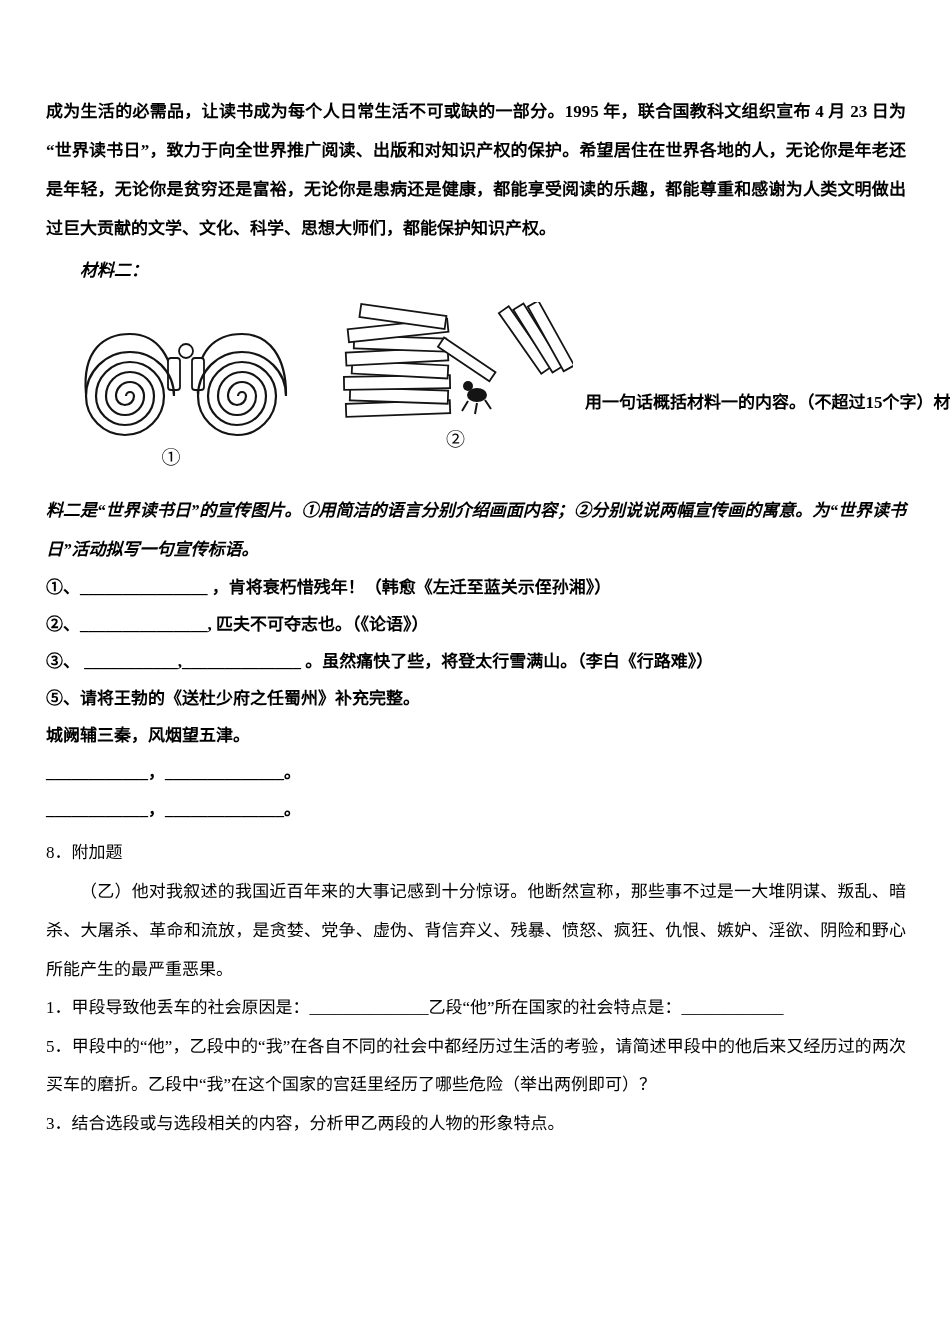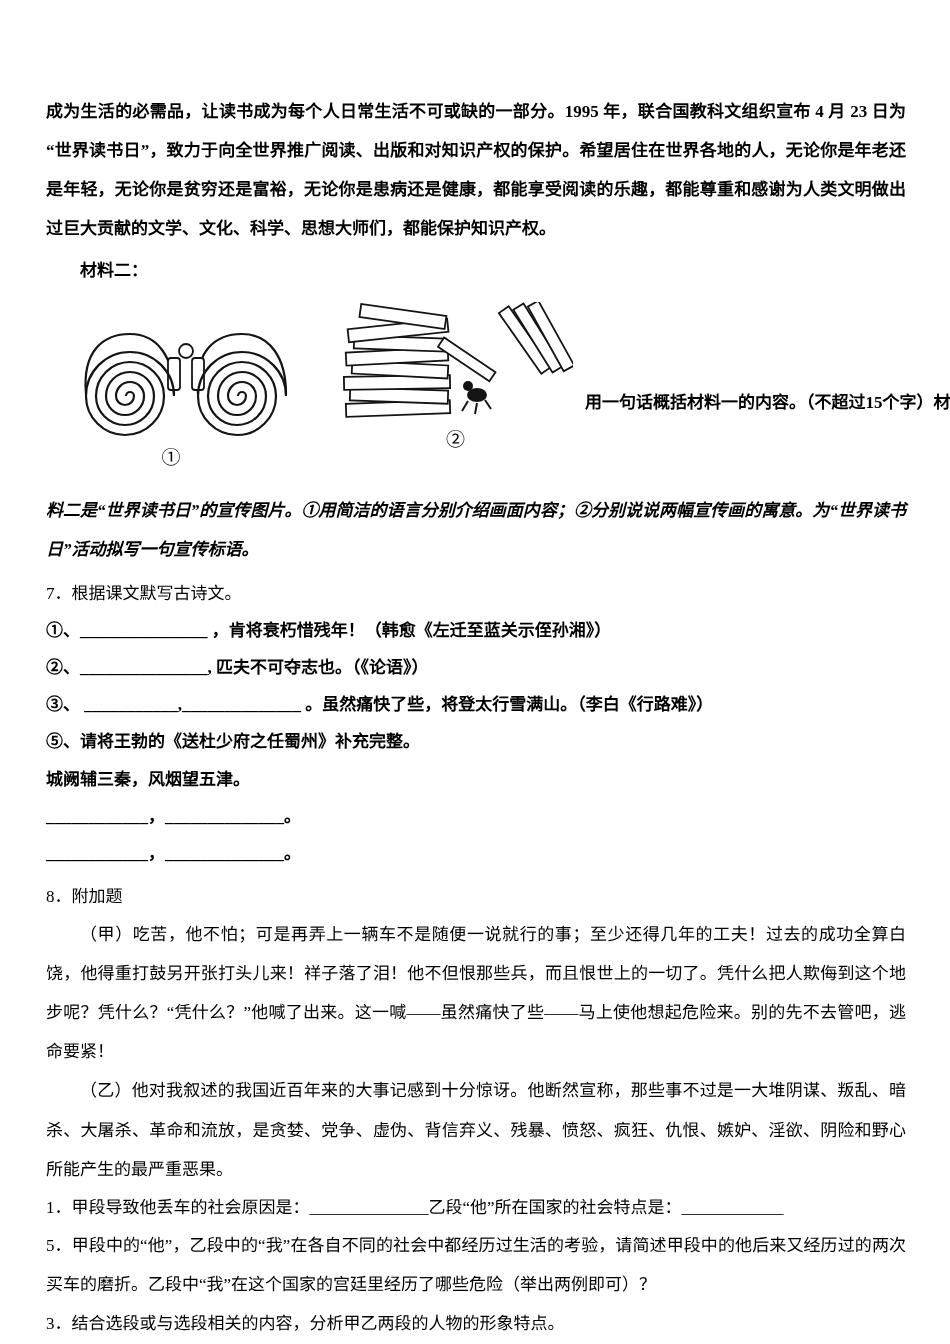--- a/index.html
+++ b/index.html
@@ -7,21 +7,21 @@
   body {
     width: 950px;
     min-height: 1344px;
     margin: 0 auto;
     color: #000;
     font-family: "Liberation Serif", "DejaVu Serif", serif;
   }
   .page { padding: 92px 44px 36px 46px; font-size: 17px; }
   .bold { font-weight: bold; }
   .para { text-align: justify; line-height: 2.3; }
-  .material-label { margin-top: 4px; padding-left: 34px; line-height: 2.2; }
+  .material-label { margin-top: 4px; padding-left: 34px; line-height: 2.2; font-style: italic; }
 
   .figure-row { display: flex; align-items: flex-start; margin-top: 12px; }
   .fig { display: flex; flex-direction: column; align-items: center; }
   .fig1 { width: 262px; }
   .fig2 { width: 238px; margin-left: 42px; }
   .fig-label { margin-top: 6px; font-size: 19px; line-height: 1; }
   .side-text {
     flex: 1;
     align-self: flex-end;
     padding-bottom: 52px;
@@ -95,32 +95,30 @@
       </svg>
       <div class="fig-label">②</div>
     </div>
 
     <div class="side-text bold">用一句话概括材料一的内容。（不超过15个字）材</div>
   </div>
 
   <p class="para bold after-fig">料二是“世界读书日”的宣传图片。①用简洁的语言分别介绍画面内容；②分别说说两幅宣传画的寓意。为“世界读书日”活动拟写一句宣传标语。</p>
 
   <section>
-    <div class="q-title">7．根据课文默写古诗文。</div>
     <div class="q-line">①、_______________ ，肯将衰朽惜残年！（韩愈《左迁至蓝关示侄孙湘》）</div>
     <div class="q-line">②、_______________, 匹夫不可夺志也。（《论语》）</div>
     <div class="q-line">③、 ___________,______________ 。虽然痛快了些，将登太行雪满山。（李白《行路难》）</div>
     <div class="q-line">⑤、请将王勃的《送杜少府之任蜀州》补充完整。</div>
     <div class="q-line bold">城阙辅三秦，风烟望五津。</div>
     <div class="q-line">____________，______________。</div>
     <div class="q-line">____________，______________。</div>
   </section>
 
   <section>
     <div class="q-title">8．附加题</div>
-    <p class="para passage">（甲）吃苦，他不怕；可是再弄上一辆车不是随便一说就行的事；至少还得几年的工夫！过去的成功全算白饶，他得重打鼓另开张打头儿来！祥子落了泪！他不但恨那些兵，而且恨世上的一切了。凭什么把人欺侮到这个地步呢？凭什么？“凭什么？”他喊了出来。这一喊——虽然痛快了些——马上使他想起危险来。别的先不去管吧，逃命要紧！</p>
     <p class="para passage">（乙）他对我叙述的我国近百年来的大事记感到十分惊讶。他断然宣称，那些事不过是一大堆阴谋、叛乱、暗杀、大屠杀、革命和流放，是贪婪、党争、虚伪、背信弃义、残暴、愤怒、疯狂、仇恨、嫉妒、淫欲、阴险和野心所能产生的最严重恶果。</p>
     <div class="q-para">1．甲段导致他丢车的社会原因是：______________乙段“他”所在国家的社会特点是：____________</div>
     <div class="q-para">5．甲段中的“他”，乙段中的“我”在各自不同的社会中都经历过生活的考验，请简述甲段中的他后来又经历过的两次买车的磨折。乙段中“我”在这个国家的宫廷里经历了哪些危险（举出两例即可）？</div>
     <div class="q-para">3．结合选段或与选段相关的内容，分析甲乙两段的人物的形象特点。</div>
   </section>
 
 </div>
 
 </body></html>

